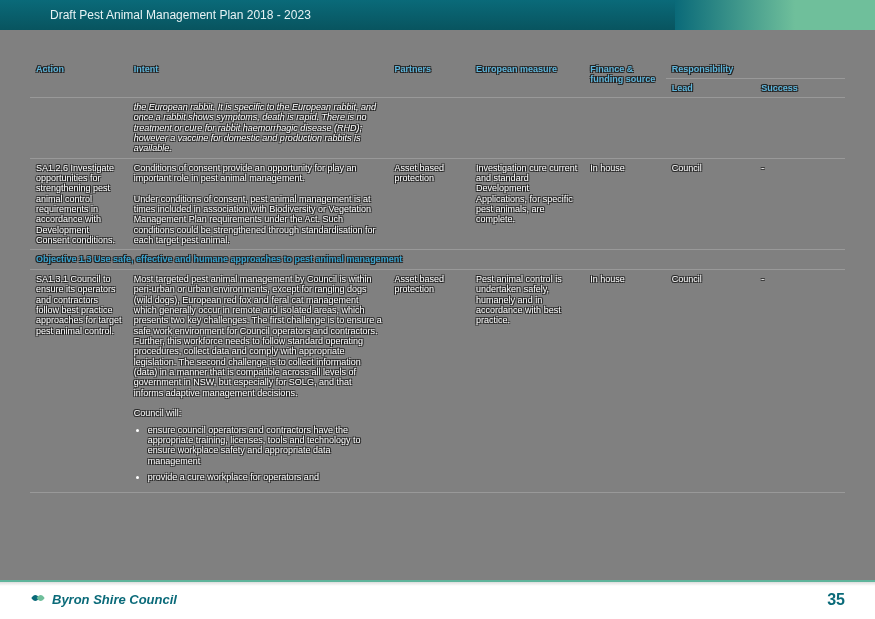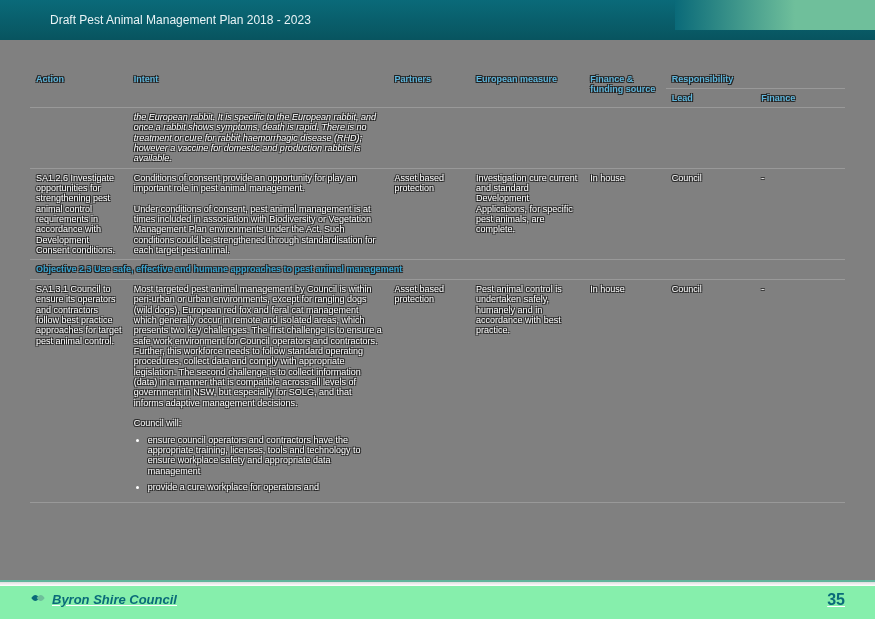--- a/index.html
+++ b/index.html
@@ -1,26 +1,26 @@
 <!DOCTYPE html>
 <html><head>
 <meta charset="utf-8">
 <style>
   html,body{margin:0;padding:0;background:#808080;font-family:Arial,Helvetica,sans-serif;font-size:10px;color:#fff;}
   .page{width:875px;height:619px;position:relative;overflow:hidden;}
-  .topbar{height:40px;background:linear-gradient(#0a6a79,#08545f);position:relative;padding-left:50px;display:flex;align-items:center;font-size:12px;color:#e8f3f5;}
+  .topbar{height:30px;background:linear-gradient(#0a6a79,#08545f);position:relative;padding-left:50px;display:flex;align-items:center;font-size:12px;color:#e8f3f5;}
   .accent{position:absolute;right:0;top:0;width:200px;height:30px;background:linear-gradient(to right,#0a6a79 0%,#6fbf9b 60%,#6fbf9b 100%);}
   .page-body{padding:30px 30px 0 30px;}
   table.grid{width:100%;border-collapse:collapse;font-size:9px;color:#fff;}
   table.grid th{color:#5fb7dd;font-weight:bold;text-align:left;padding:4px 6px;border-bottom:1px solid #999;vertical-align:top;text-shadow:1px 1px 0 #222,-1px -1px 0 #222,1px -1px 0 #222,-1px 1px 0 #222;}
   table.grid td{padding:4px 6px;border-bottom:1px solid #999;vertical-align:top;text-shadow:1px 1px 0 #222,-1px -1px 0 #222,1px -1px 0 #222,-1px 1px 0 #222;line-height:1.15;}
   .objrow td{color:#3aa5d1;font-weight:bold;text-shadow:1px 1px 0 #111,-1px -1px 0 #111,1px -1px 0 #111,-1px 1px 0 #111;}
   .footer{position:absolute;left:0;right:0;bottom:0;}
   .footer .rule1{height:6px;background:linear-gradient(to bottom,#5fb49b 0,#5fb49b 2px,#ddd 2px,#fff 6px);}
-  .footer .bar{background:#86efac;display:flex;align-items:center;justify-content:space-between;padding:4px 30px 10px 30px;text-decoration:underline;}
+  .footer .bar{background:#ffffff;display:flex;align-items:center;justify-content:space-between;padding:4px 30px 10px 30px;}
   .footer .brand{display:flex;align-items:center;gap:6px;color:#0a6a79;font-style:italic;font-weight:bold;font-size:13px;}
   .footer .brand svg{width:16px;height:16px;}
   .footer .pagenum{color:#0a6a79;font-weight:bold;font-size:16px;}
   ul{margin:2px 0 0 14px;padding:0;}
   li{margin:6px 0;}
   .section-header{border-top:1px solid #999;font-style:italic;}
   col.c1{width:12%;} col.c2{width:32%;} col.c3{width:10%;} col.c4{width:14%;} col.c5{width:10%;} col.c6{width:11%;} col.c7{width:11%;}
 </style>
 </head>
 <body>
@@ -45,47 +45,47 @@
         <tr>
           <th rowspan="2">Action</th>
           <th rowspan="2">Intent</th>
           <th rowspan="2">Partners</th>
           <th rowspan="2">European measure</th>
           <th rowspan="2">Finance &amp; funding source</th>
           <th colspan="2">Responsibility</th>
         </tr>
         <tr>
           <th>Lead</th>
-          <th>Finance</th>
+          <th>Success</th>
         </tr>
       </thead>
       <tbody>
         <tr class="section-header">
           <td></td>
           <td>the European rabbit. It is specific to the European rabbit, and once a rabbit shows symptoms, death is rapid. There is no treatment or cure for rabbit haemorrhagic disease (RHD); however a vaccine for domestic and production rabbits is available.</td>
           <td></td>
             <td></td>
             <td></td>
             <td></td>
             <td></td>
         </tr>
         <tr>
           <td>SA1.2.6 Investigate opportunities for strengthening pest animal control requirements in accordance with Development Consent conditions.</td>
           <td>
             <span>Conditions of consent provide an opportunity for play an important role in pest animal management.</span><br><br>
-            <span>Under conditions of consent, pest animal management is at times included in association with Biodiversity or Vegetation Management Plan environments under the Act. Such conditions could be strengthened through standardisation for each target pest animal.</span>
+            <span>Under conditions of consent, pest animal management is at times included in association with Biodiversity or Vegetation Management Plan requirements under the Act. Such conditions could be strengthened through standardisation for each target pest animal.</span>
           </td>
           <td>Asset based protection</td>
           <td>Investigation cure current and standard Development Applications, for specific pest animals, are complete.</td>
           <td>In house</td>
           <td>Council</td>
           <td>-</td>
         </tr>
         <tr class="objrow">
-          <td colspan="7">Objective 2.3 Use safe, effective and humane approaches to pest animal management</td>
+          <td colspan="7">Objective 1.3 Use safe, effective and humane approaches to pest animal management</td>
         </tr>
         <tr>
           <td>SA1.3.1 Council to ensure its operators and contractors follow best practice approaches for target pest animal control.</td>
           <td>
             <span>Most targeted pest animal management by Council is within peri-urban or urban environments, except for ranging dogs (wild dogs), European red fox and feral cat management which generally occur in remote and isolated areas, which presents two key challenges. The first challenge is to ensure a safe work environment for Council operators and contractors. Further, this workforce needs to follow standard operating procedures, collect data and comply with appropriate legislation. The second challenge is to collect information (data) in a manner that is compatible across all levels of government in NSW, but especially for SOLG, and that informs adaptive management decisions.</span><br><br>
             <span>Council will:</span>
             <ul>
               <li>ensure council operators and contractors have the appropriate training, licenses, tools and technology to ensure workplace safety and appropriate data management</li>
               <li>provide a cure workplace for operators and</li>
             </ul>

